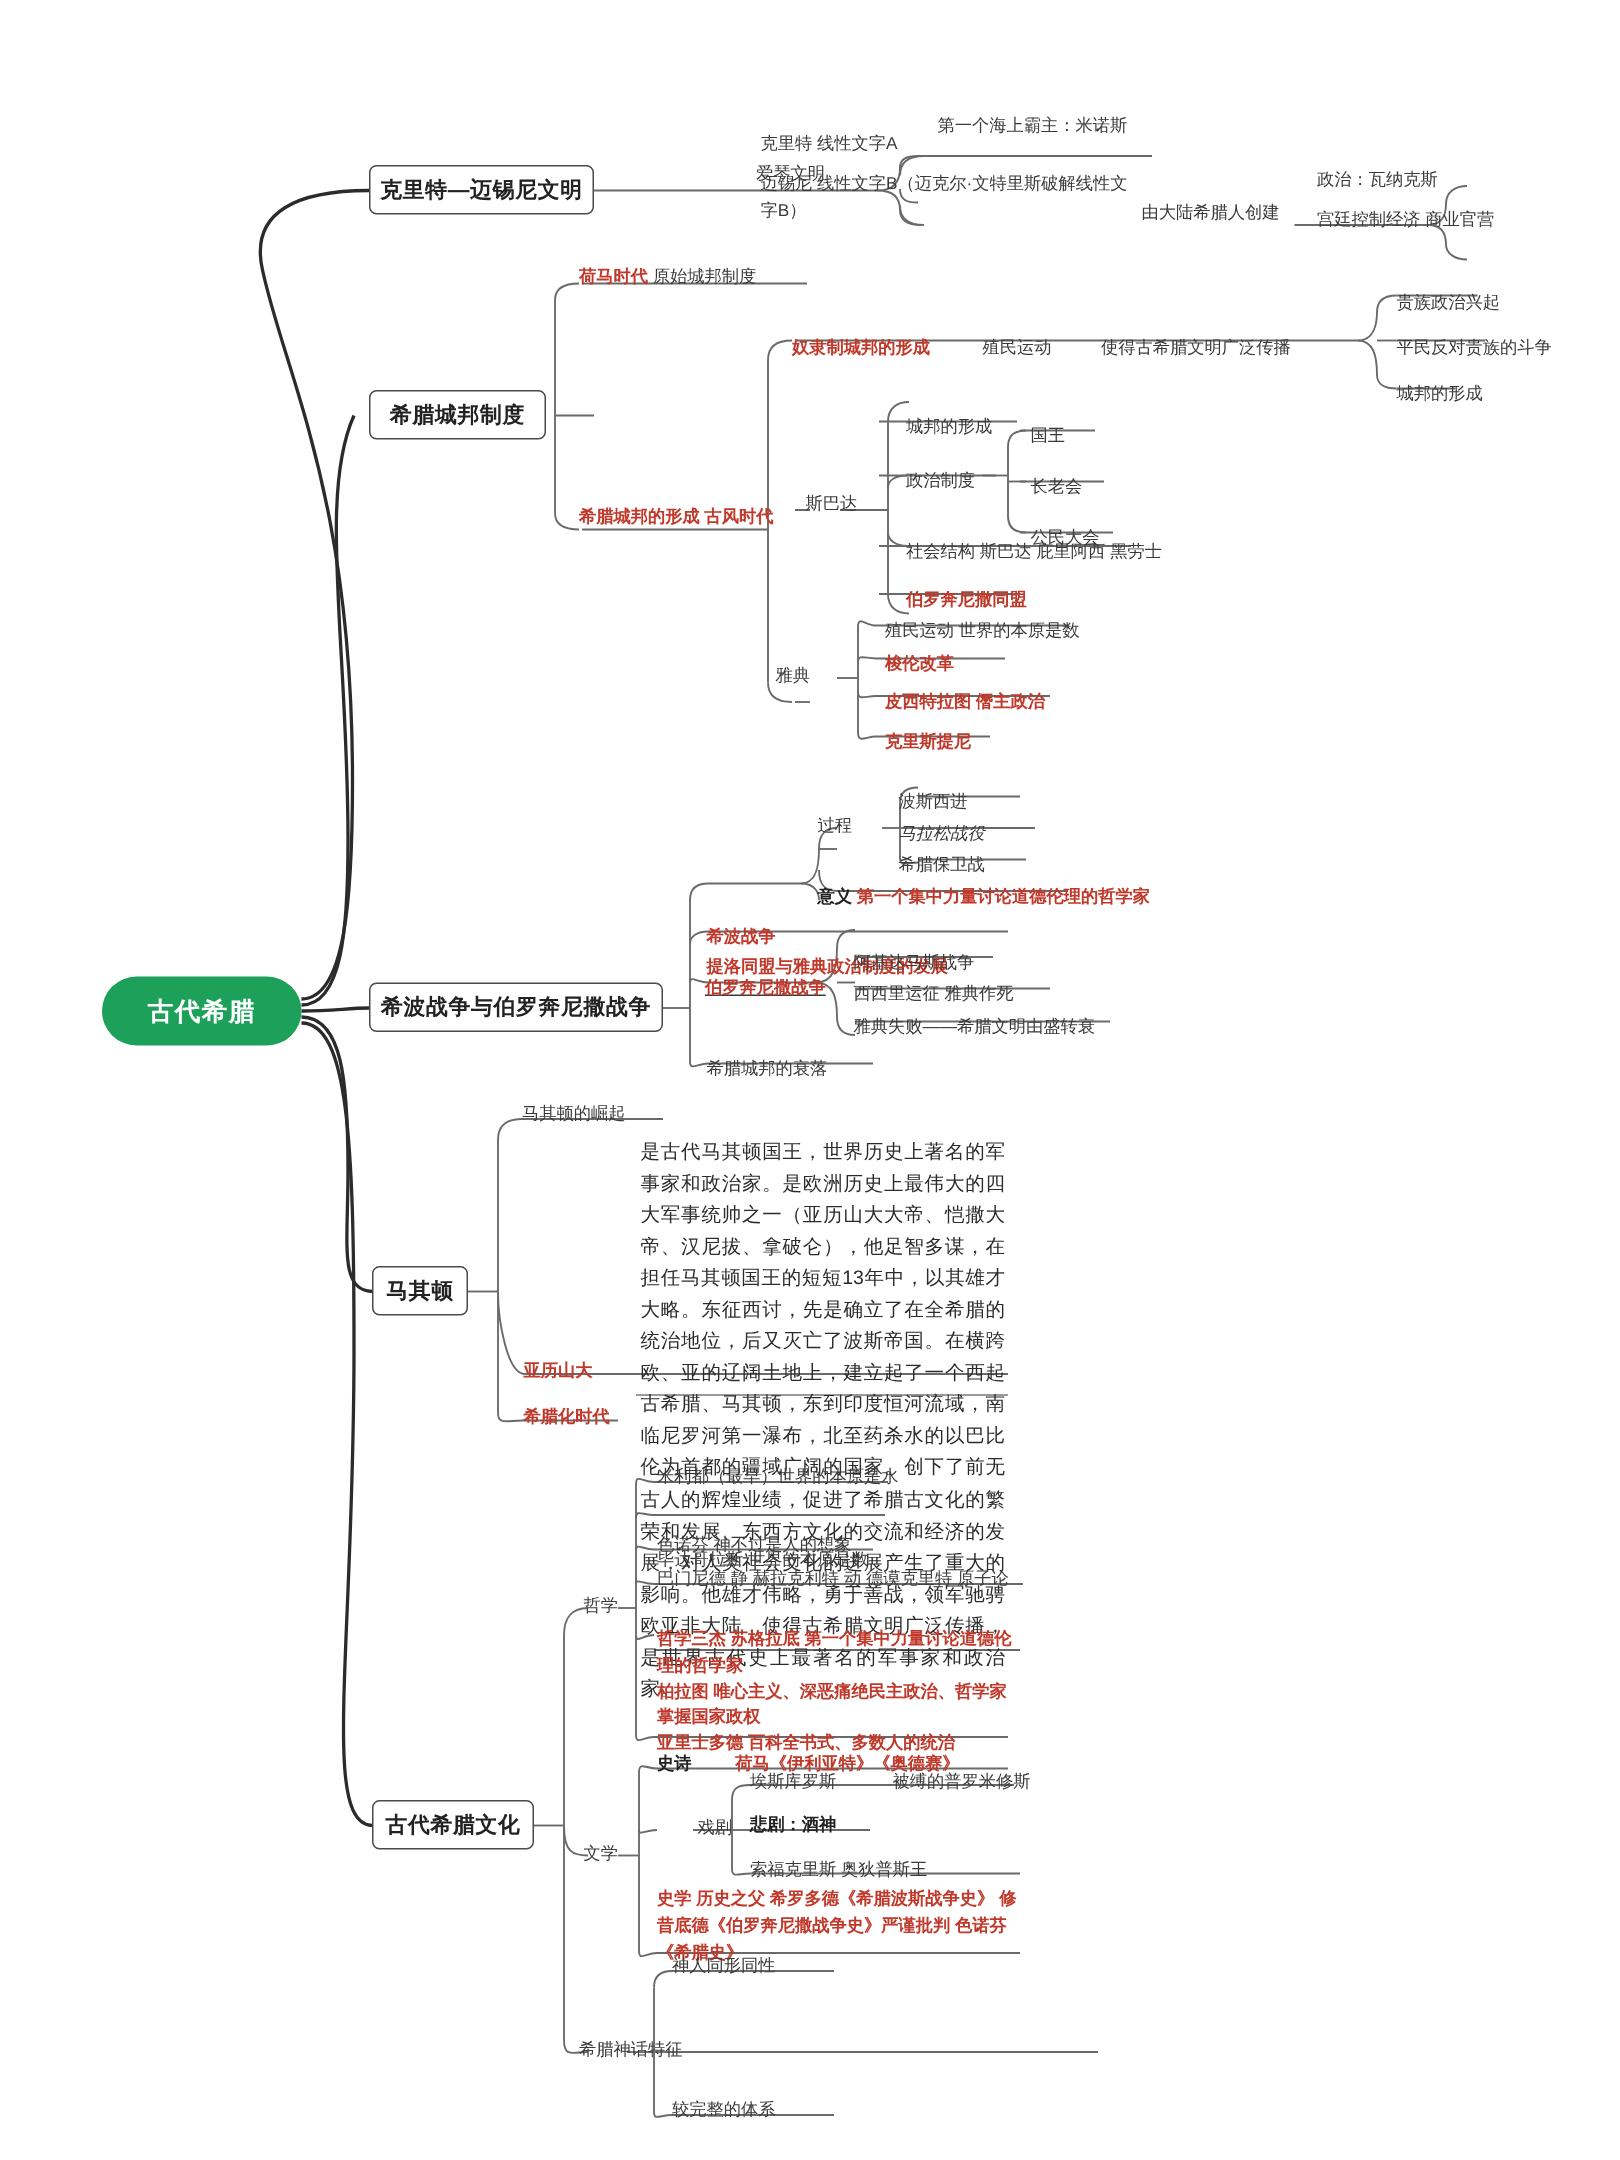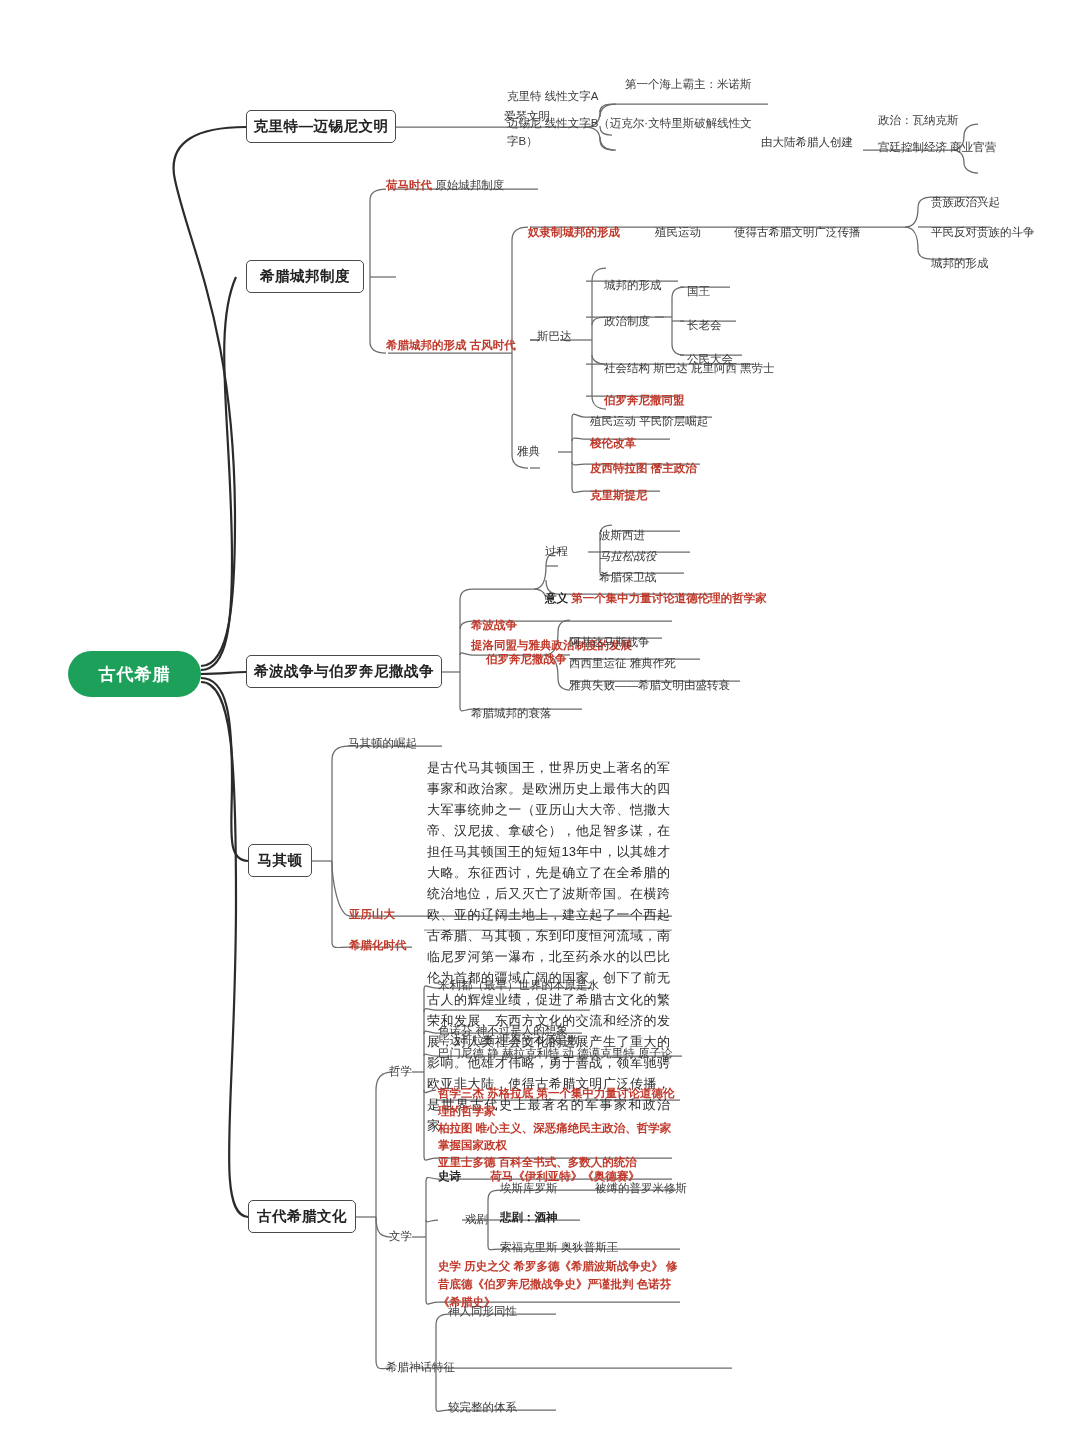--- a/index.html
+++ b/index.html
@@ -330,21 +330,21 @@
   <div class="leaf" style="left:603px;top:360px;">
     <span>社会结构 斯巴达 庇里阿西 黑劳士</span>
   </div>
   <div class="leaf" style="left:603px;top:392px;">
     <span class="red">伯罗奔尼撒同盟</span>
   </div>
   <div class="leaf" style="left:516px;top:443px;">
     <span>雅典</span>
   </div>
   <div class="leaf" style="left:589px;top:413px;">
-    <span>殖民运动 平民阶层崛起</span>
+    <span>殖民运动 世界的本原是数</span>
   </div>
   <div class="leaf" style="left:589px;top:435px;">
     <span class="red">梭伦改革</span>
   </div>
   <div class="leaf" style="left:589px;top:460px;">
     <span class="red">皮西特拉图 僭主政治</span>
   </div>
   <div class="leaf" style="left:589px;top:487px;">
     <span class="red">克里斯提尼</span>
   </div>
@@ -365,21 +365,21 @@
     <span>希腊保卫战</span>
   </div>
   <div class="leaf" style="left:544px;top:590px;">
     <span class="b">意义</span>
     <span class="red">第一个集中力量讨论道德伦理的哲学家</span>
   </div>
 
   <div class="leaf" style="left:470px;top:637px;">
     <span class="red">提洛同盟与雅典政治制度的发展</span>
   </div>
-  <div class="leaf" style="left:485px;top:651px;">
+  <div class="leaf" style="left:469px;top:651px;text-decoration:underline;">
     <span class="red">伯罗奔尼撒战争</span>
   </div>
   <div class="leaf" style="left:568px;top:634px;">
     <span>阿基达马斯战争</span>
   </div>
   <div class="leaf" style="left:568px;top:655px;">
     <span>西西里运征 雅典作死</span>
   </div>
   <div class="leaf" style="left:568px;top:677px;">
     <span>雅典失败——希腊文明由盛转衰</span>

